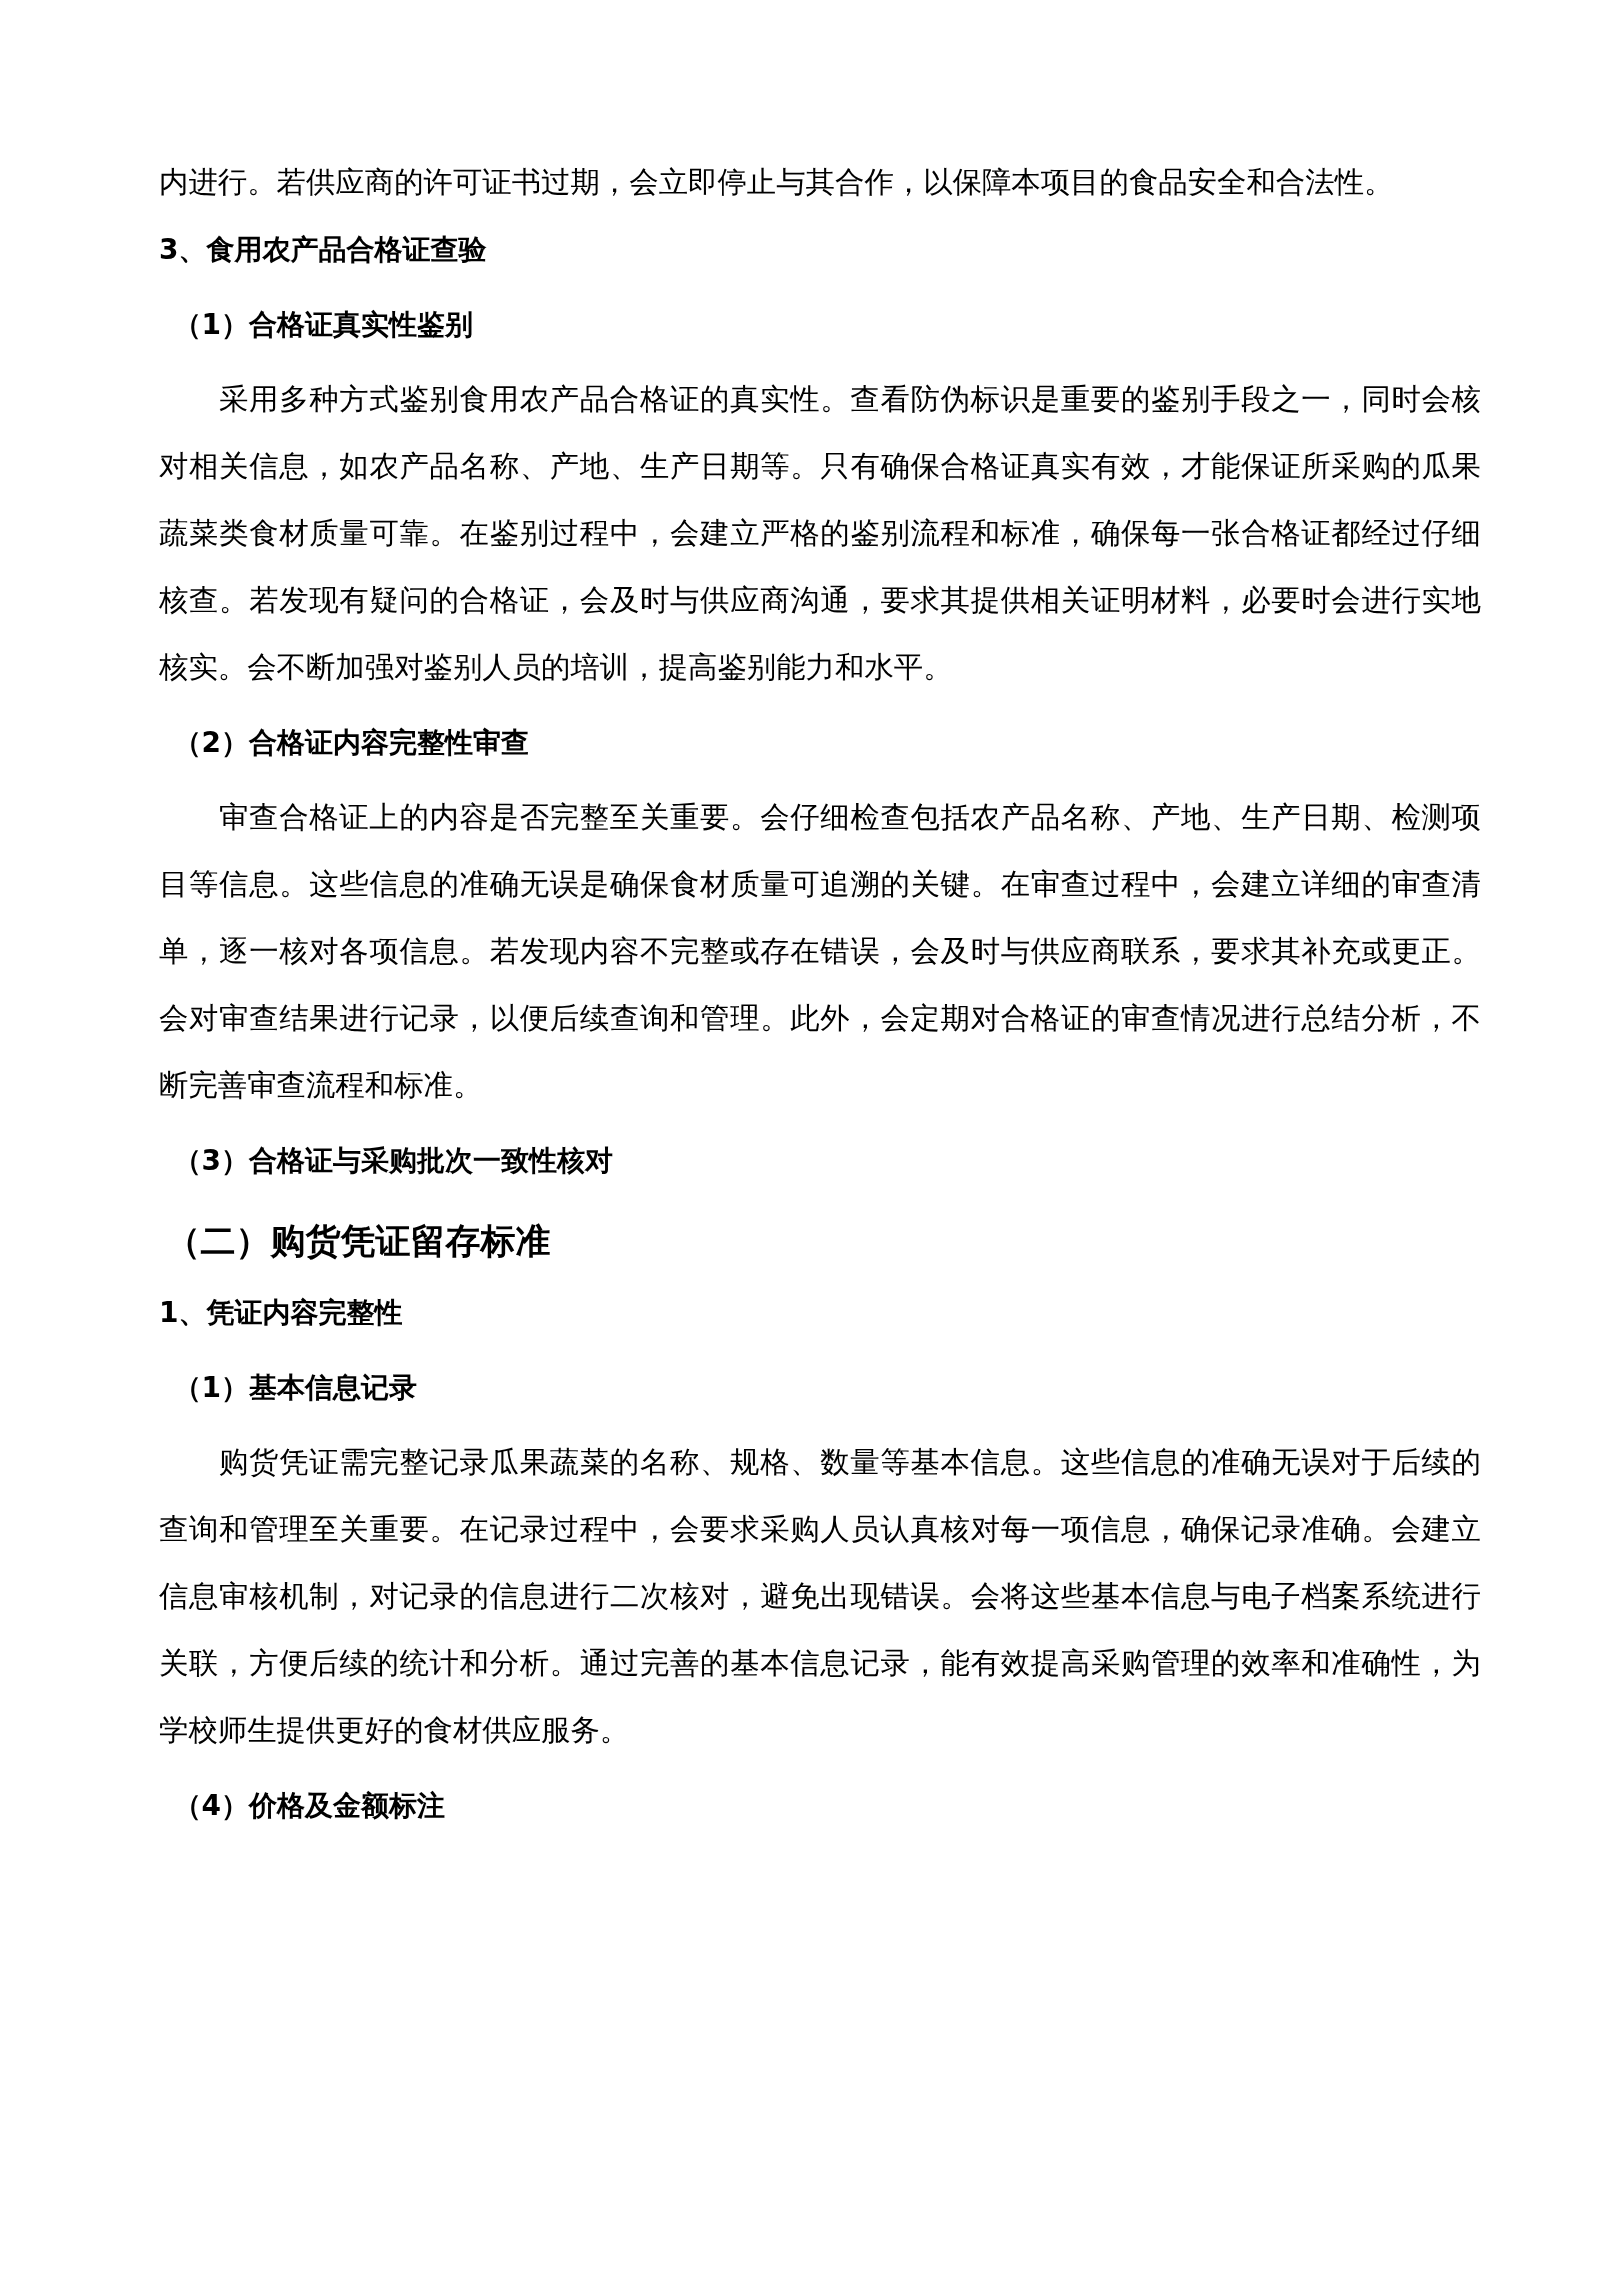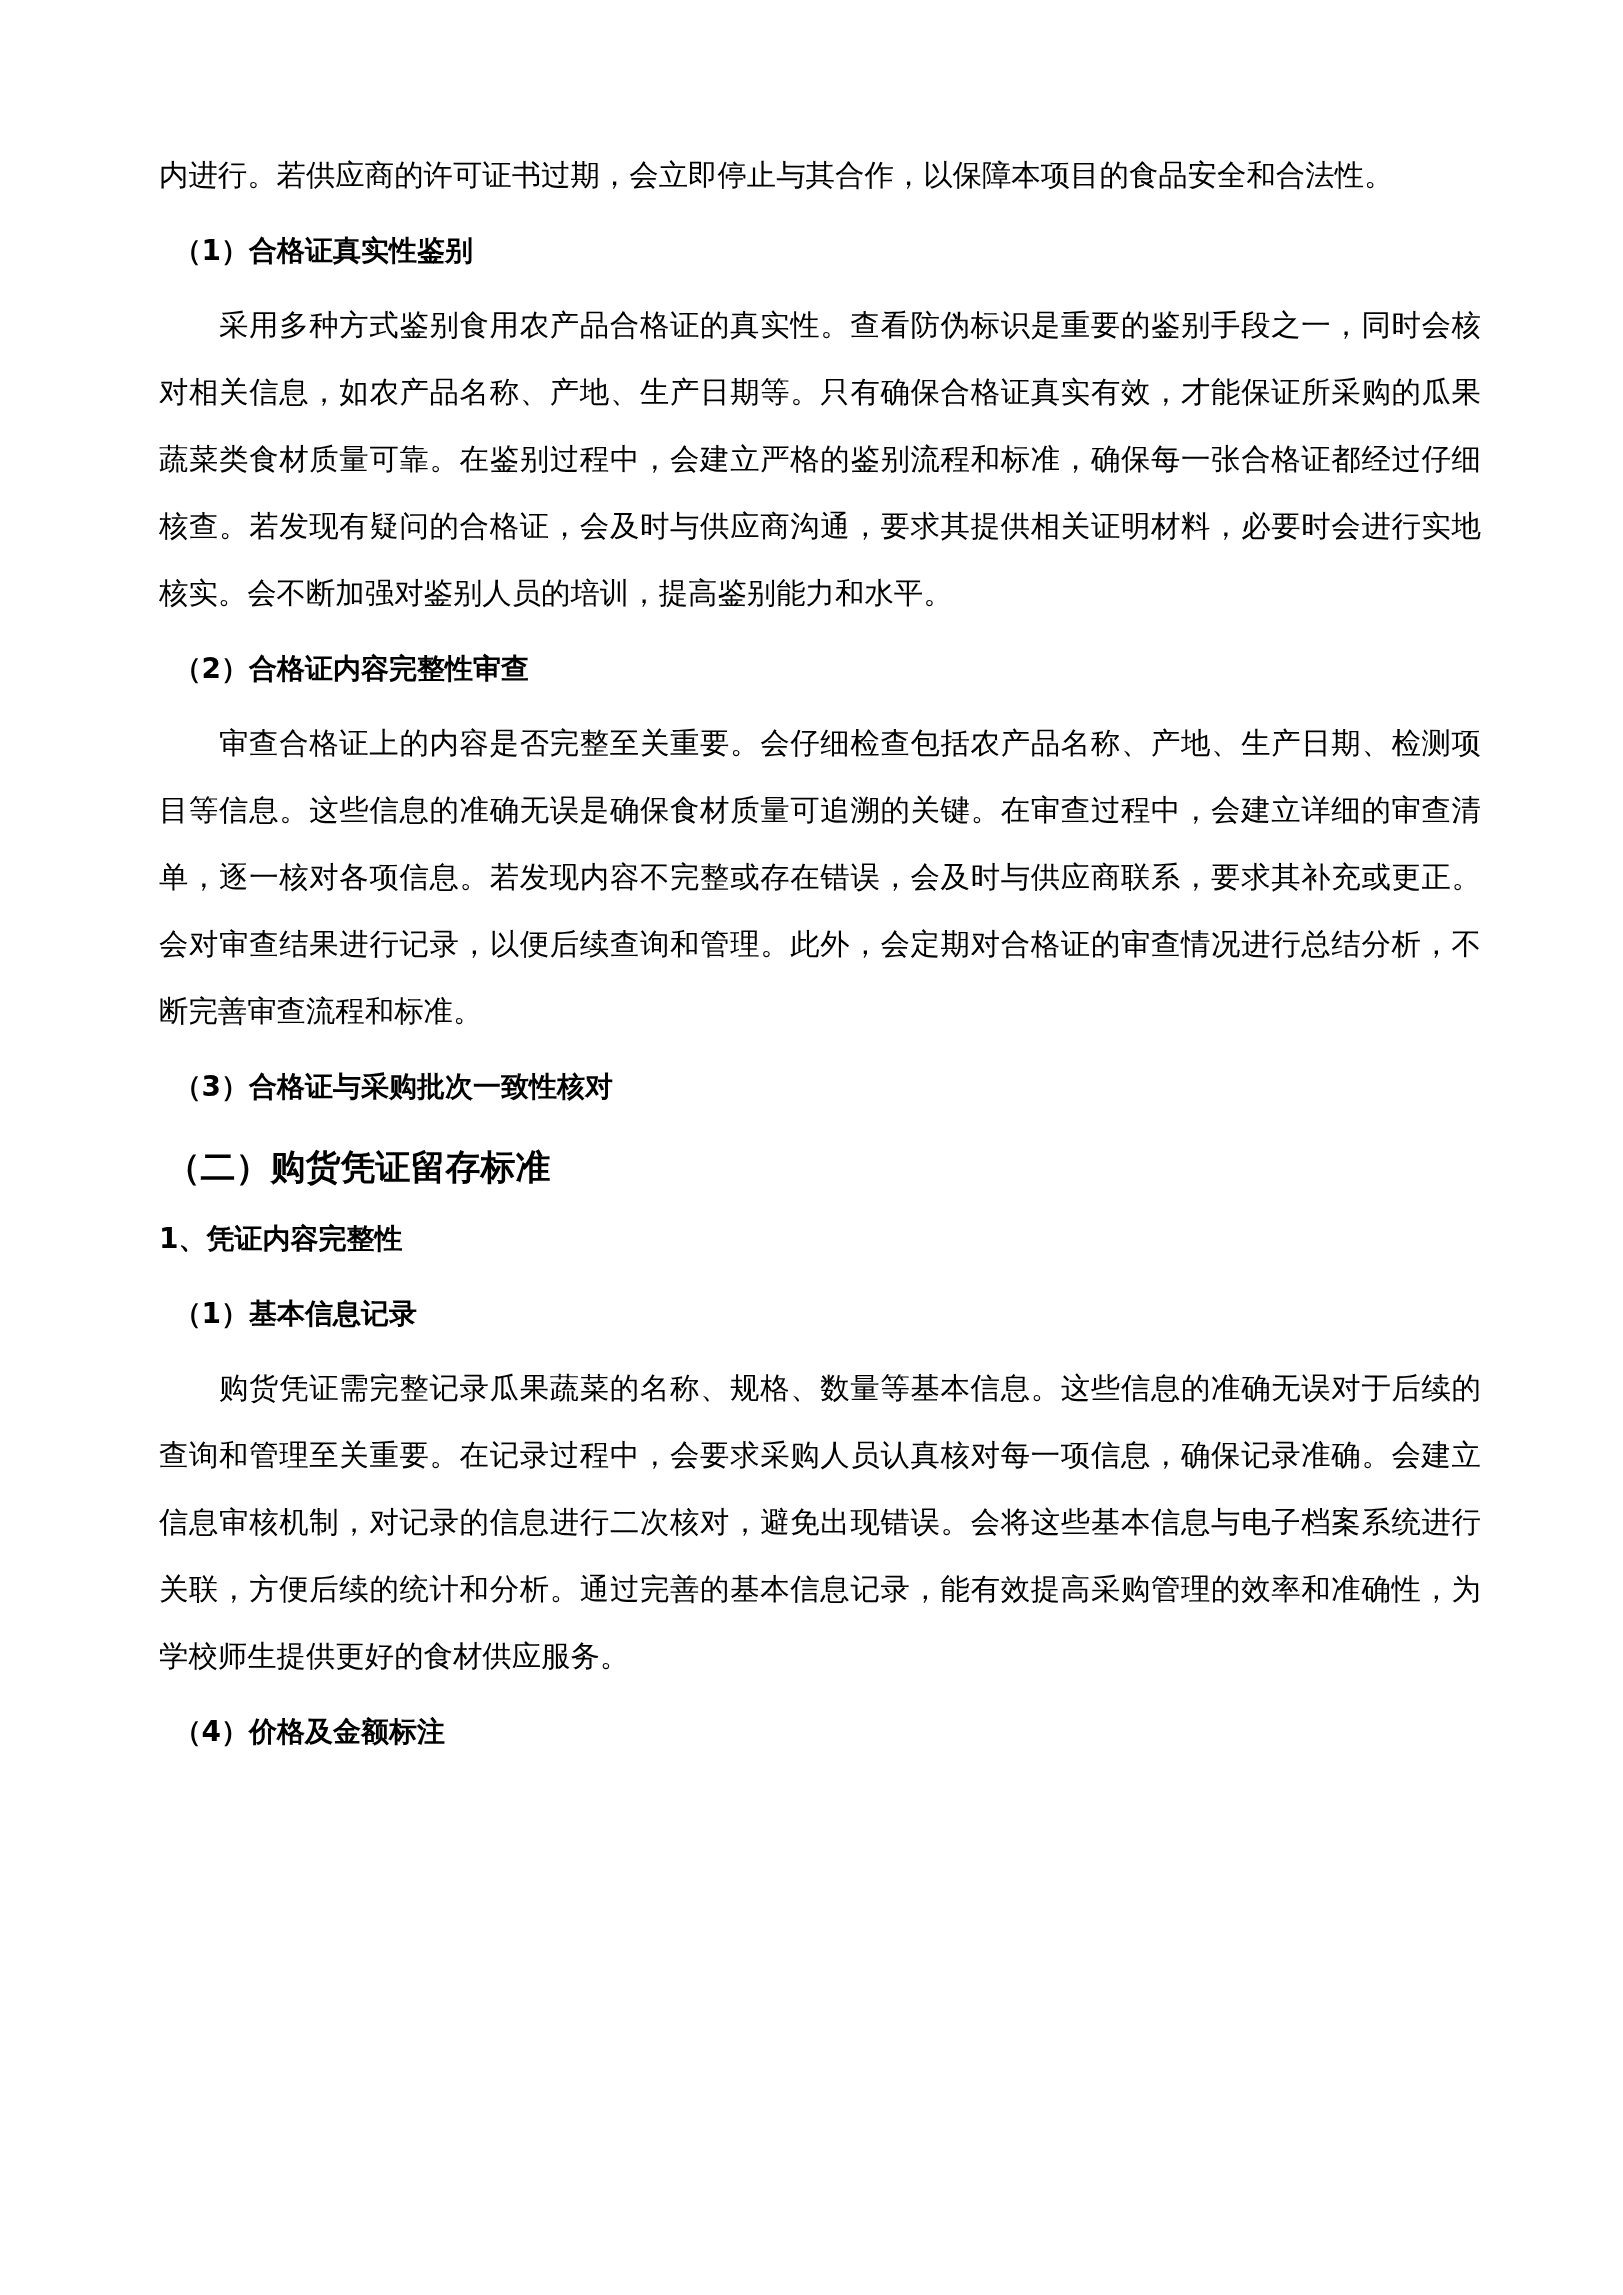--- a/index.html
+++ b/index.html
@@ -1,29 +1,30 @@
 <!DOCTYPE html>
 <html style="font-size:10.5px"><head>
 <meta charset="utf-8">
 <style>
   html, body { margin: 0; padding: 0; background: #ffffff; }
   body { width: 1623px; height: 2295px; position: relative; overflow: hidden;
          font-family: "DejaVu Serif", "Liberation Serif", serif; color: #000; }
-  .page { position: absolute; left: 159px; top: 142px; width: 1322px; }
+  .page { position: absolute; left: 159px; top: 149px; width: 1322px; }
   .para { font-size: 29.4px; line-height: 67px; text-align: justify; text-justify: inter-character; margin: 0; }
   .para.indent { text-indent: 60px; }
   .h3 { font-family: "DejaVu Sans", "Liberation Sans", sans-serif; font-weight: bold; font-size: 28px; line-height: 67px; margin: 0; }
   .h4 { font-family: "DejaVu Sans", "Liberation Sans", sans-serif; font-weight: bold; font-size: 28px; line-height: 67px; margin: 8px; padding-left: 6.5px; }
   .h2 { font-family: Liberation Sans, sans-serif; font-weight: bold; font-size: 35px; line-height: 77px; margin: 0; padding-left: 6.5px; }
 </style>
 </head>
 <body>
 
 <div class="page">
   <p class="para">内进行。若供应商的许可证书过期，会立即停止与其合作，以保障本项目的食品安全和合法性。</p>
+  <p class="h3">3、食用农产品合格证查验</p>
   <p class="h4">（1）合格证真实性鉴别</p>
   <p class="para indent">采用多种方式鉴别食用农产品合格证的真实性。查看防伪标识是重要的鉴别手段之一，同时会核对相关信息，如农产品名称、产地、生产日期等。只有确保合格证真实有效，才能保证所采购的瓜果蔬菜类食材质量可靠。在鉴别过程中，会建立严格的鉴别流程和标准，确保每一张合格证都经过仔细核查。若发现有疑问的合格证，会及时与供应商沟通，要求其提供相关证明材料，必要时会进行实地核实。会不断加强对鉴别人员的培训，提高鉴别能力和水平。</p>
   <p class="h4">（2）合格证内容完整性审查</p>
   <p class="para indent">审查合格证上的内容是否完整至关重要。会仔细检查包括农产品名称、产地、生产日期、检测项目等信息。这些信息的准确无误是确保食材质量可追溯的关键。在审查过程中，会建立详细的审查清单，逐一核对各项信息。若发现内容不完整或存在错误，会及时与供应商联系，要求其补充或更正。会对审查结果进行记录，以便后续查询和管理。此外，会定期对合格证的审查情况进行总结分析，不断完善审查流程和标准。</p>
   <p class="h4">（3）合格证与采购批次一致性核对</p>
   <p class="h2">（二）购货凭证留存标准</p>
   <p class="h3">1、凭证内容完整性</p>
   <p class="h4">（1）基本信息记录</p>
   <p class="para indent">购货凭证需完整记录瓜果蔬菜的名称、规格、数量等基本信息。这些信息的准确无误对于后续的查询和管理至关重要。在记录过程中，会要求采购人员认真核对每一项信息，确保记录准确。会建立信息审核机制，对记录的信息进行二次核对，避免出现错误。会将这些基本信息与电子档案系统进行关联，方便后续的统计和分析。通过完善的基本信息记录，能有效提高采购管理的效率和准确性，为学校师生提供更好的食材供应服务。</p>
   <p class="h4">（4）价格及金额标注</p>

